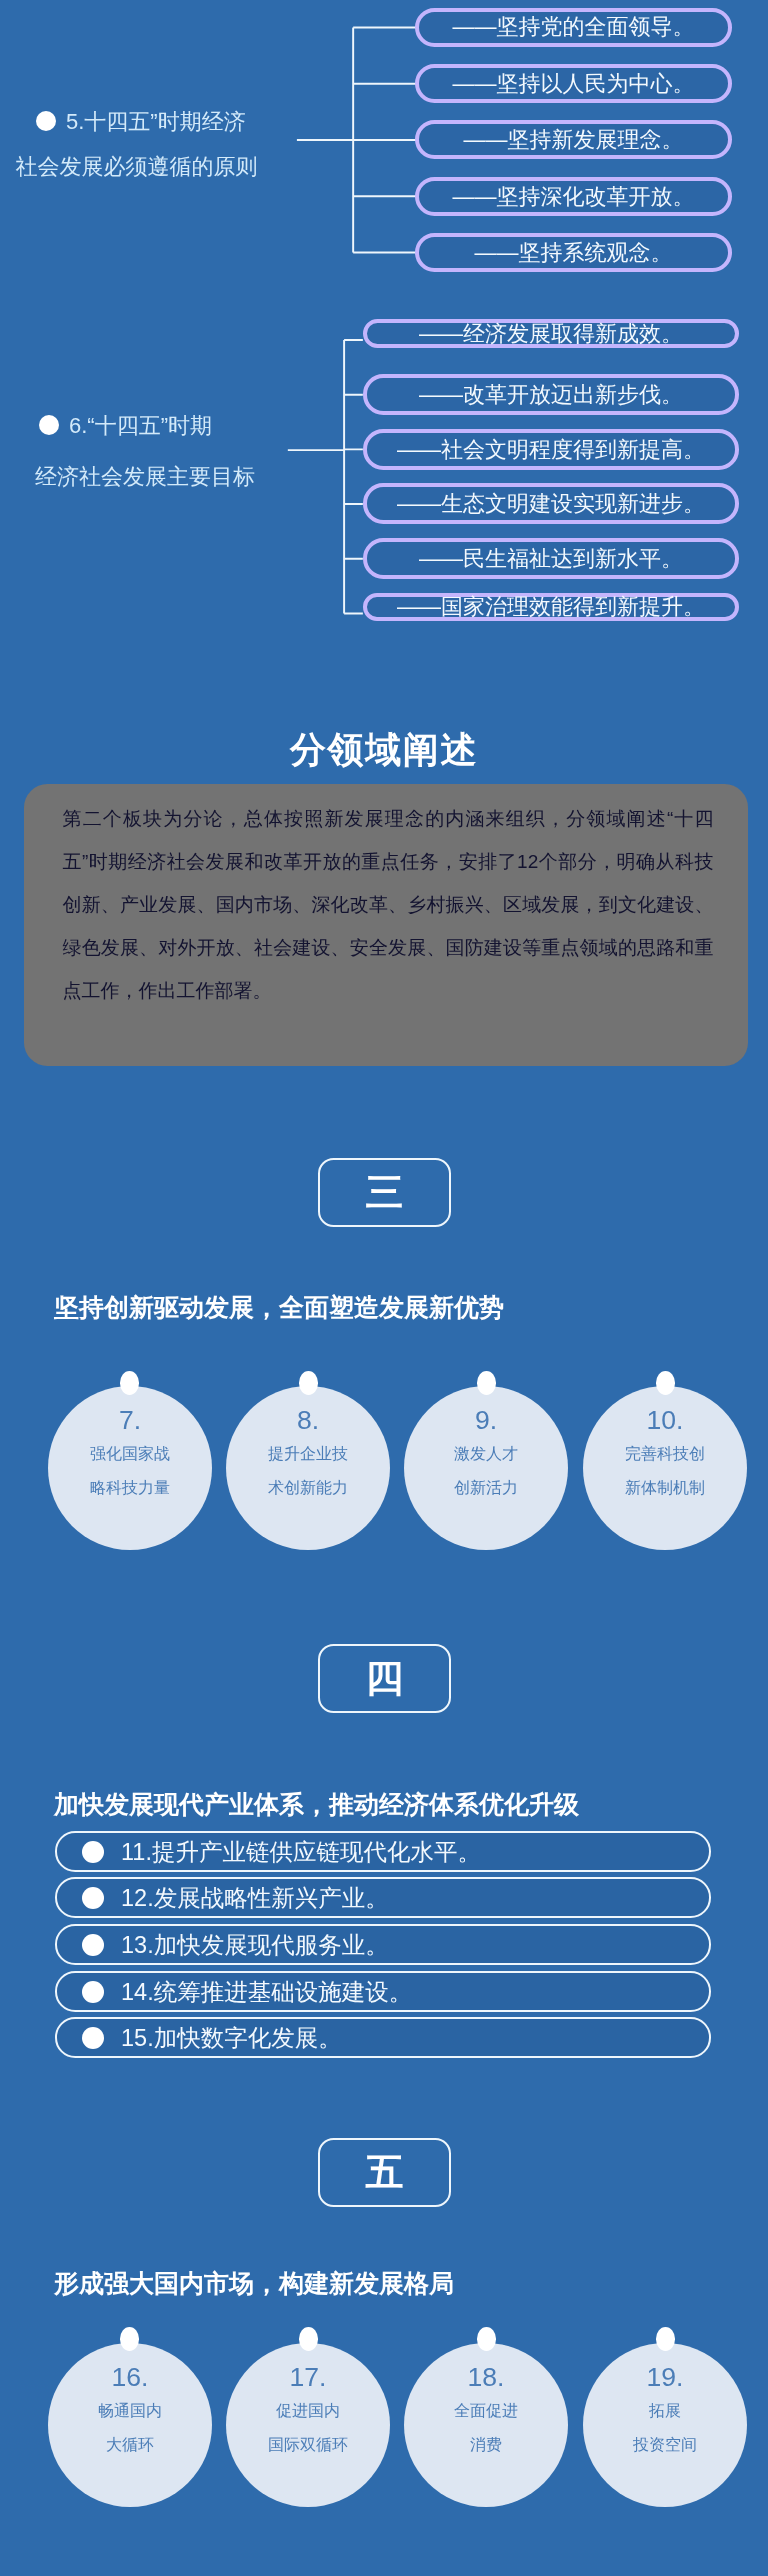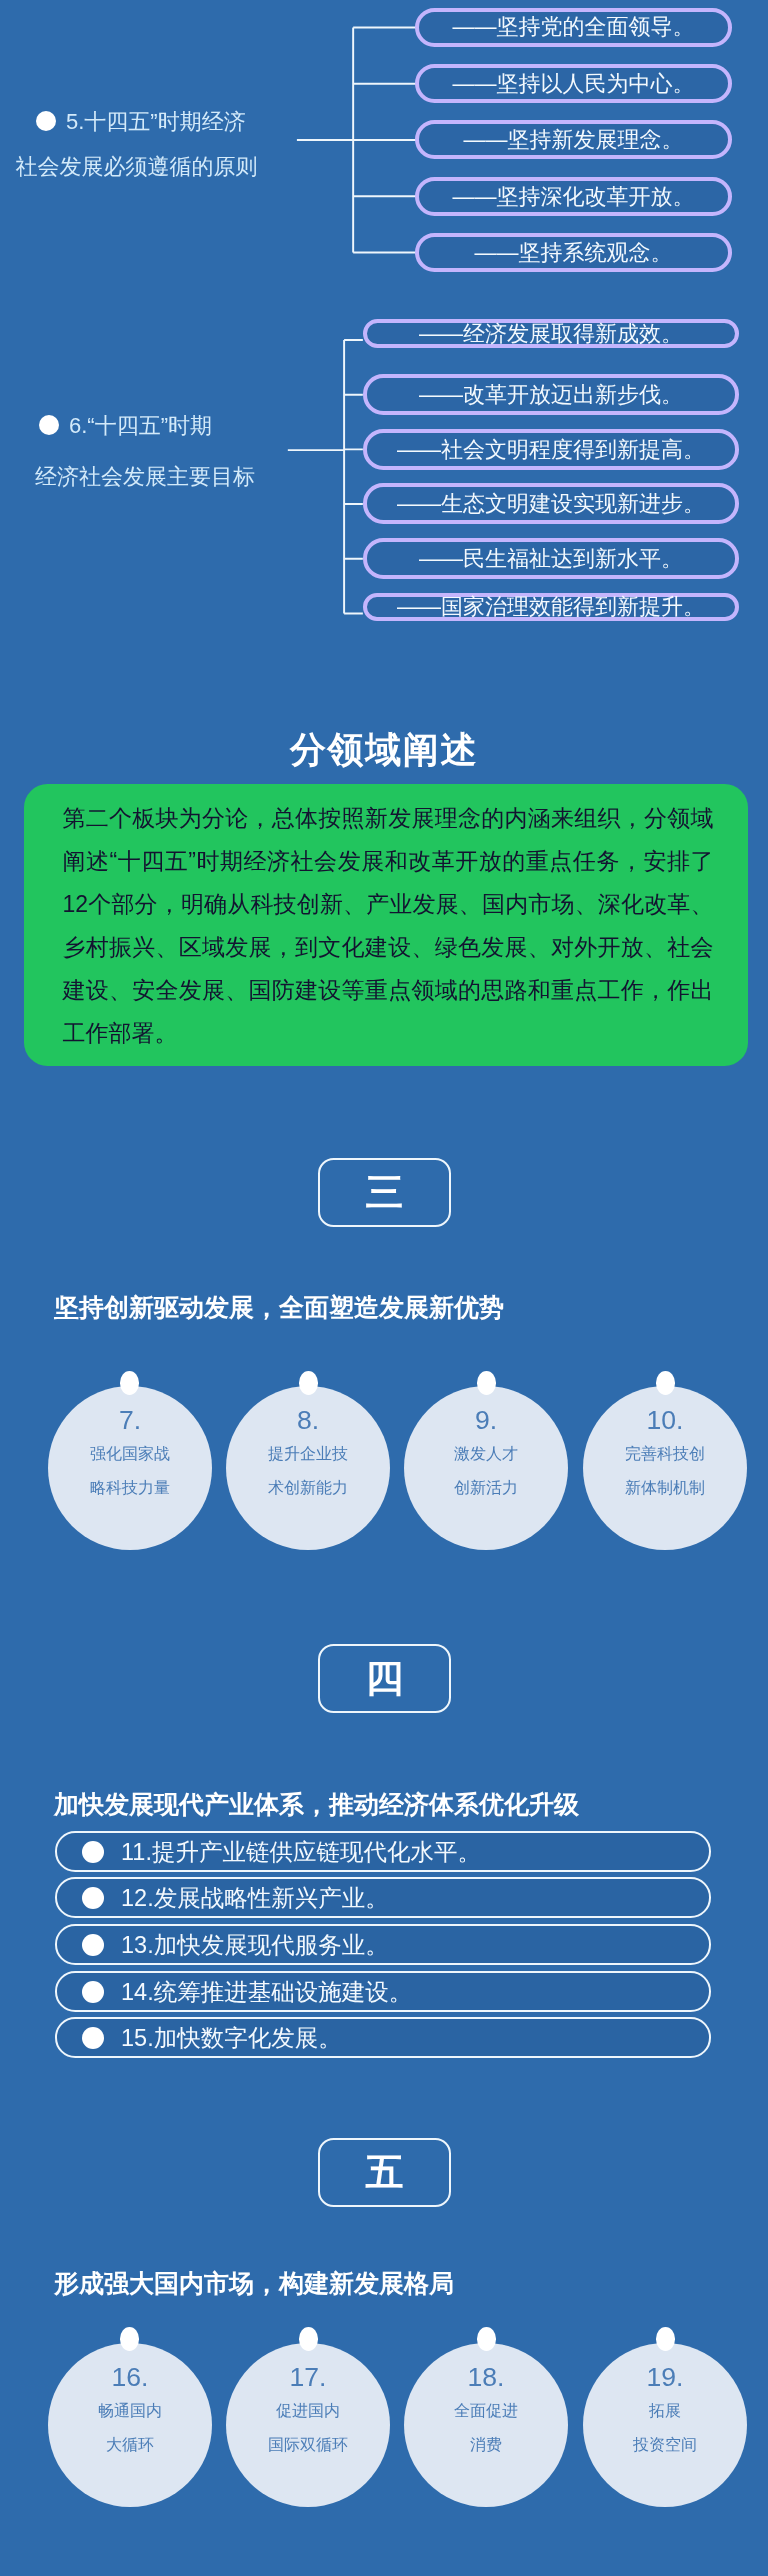--- a/index.html
+++ b/index.html
@@ -16,22 +16,22 @@
   .tree-pill{
     border:4px solid #c4b5fd;border-radius:20.3px;
     display:flex;align-items:center;justify-content:center;
     color:#f3f9fe;font-size:22px;white-space:nowrap;
     background:rgba(10,40,90,0.06);box-sizing:border-box;
   }
   .connector{stroke:#eef6fc;stroke-width:2.5;fill:none;}
   
   .board-title{color:#ffffff;font-size:36px;font-weight:700;text-align:center;letter-spacing:1.6px;}
   .intro-card{
-    background:#22c55e;border-radius:23.5px;box-sizing:border-box;
-    padding:12.5px 34px 12.5px 39px;color:#131330;font-size:23px;line-height:43px;
+    background:#737373;border-radius:23.5px;box-sizing:border-box;
+    padding:12.5px 34px 12.5px 39px;color:#131330;font-size:19px;line-height:43px;
     text-align:justify;
   }
   
   .part-box{
     border:2.3px solid #eef6fc;border-radius:15.6px;box-sizing:border-box;
     display:flex;align-items:center;justify-content:center;
     color:#ffffff;font-size:38px;font-weight:700;
   }
   .part-heading{color:#ffffff;font-size:25px;font-weight:700;white-space:nowrap;}
   

